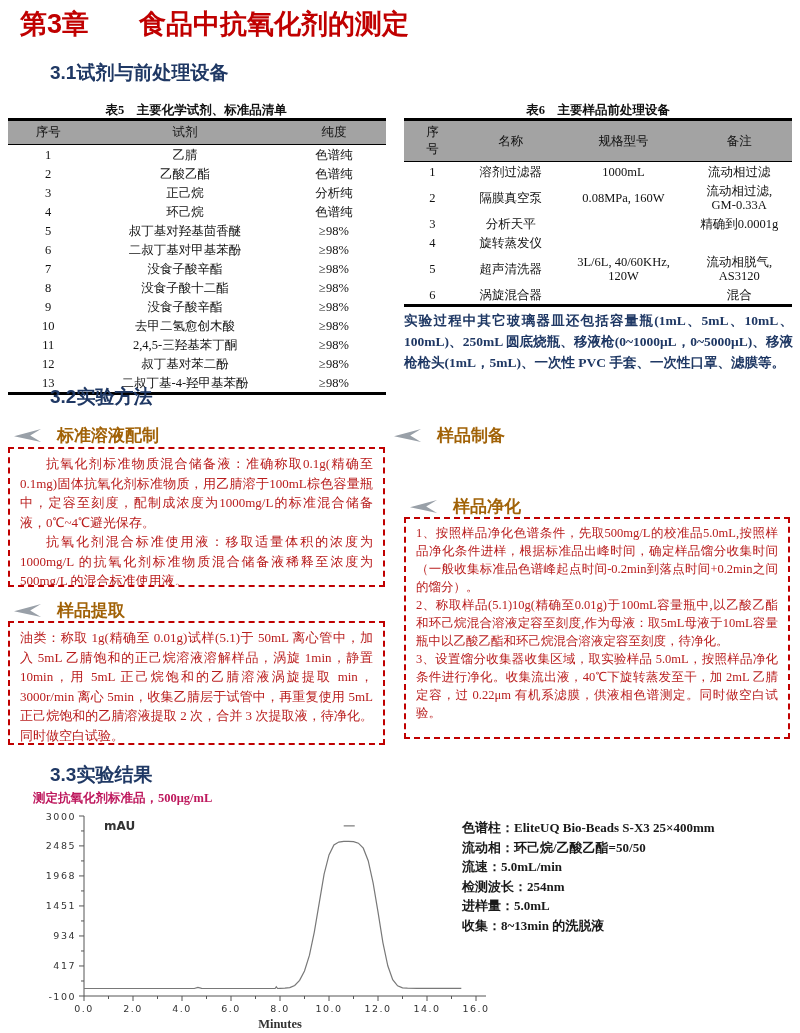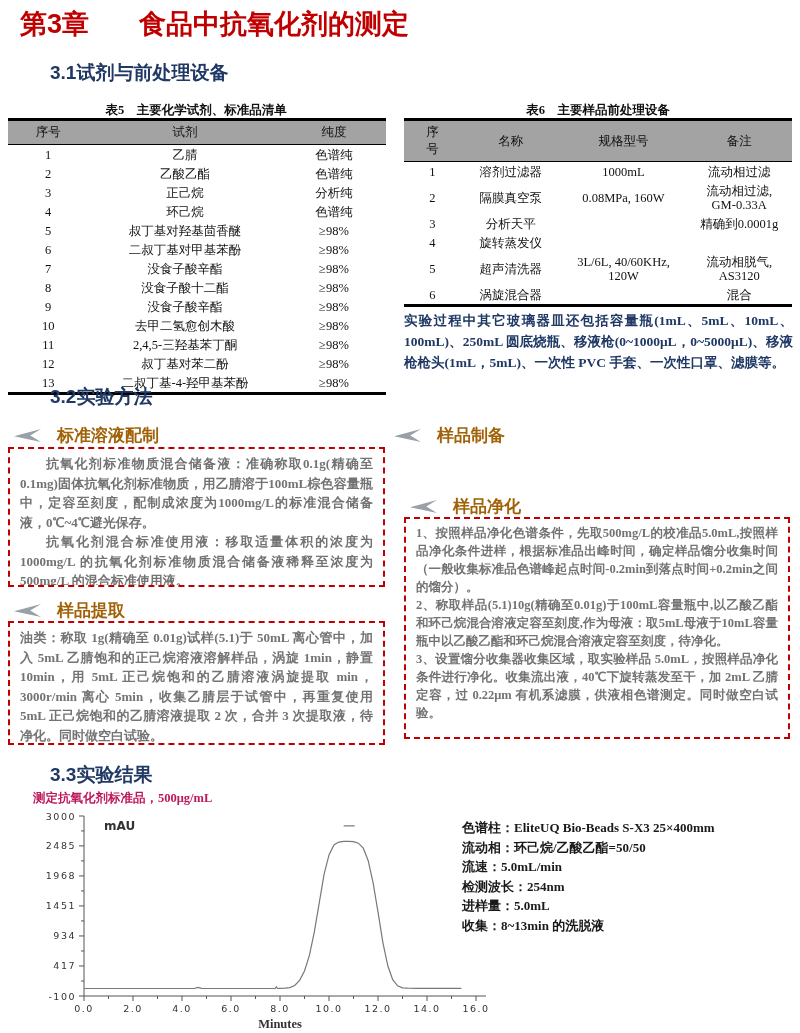--- a/index.html
+++ b/index.html
@@ -15,21 +15,21 @@
   table.dt th{background:#a3a3a3;border-top:3px solid #000;border-bottom:1.4px solid #000;
               font-family:"Liberation Sans",sans-serif;font-weight:normal;padding:3px 17px;}
   table.dt td{padding:2.5px 2px;white-space:pre-line;line-height:14px;}
   table.dt tr:last-child td{border-bottom:3px solid #000;}
   .t5 th:nth-child(1){width:18%}.t5 th:nth-child(2){width:56%}.t5 th:nth-child(3){width:26%}
   .t6 th:nth-child(1){width:11%}.t6 th:nth-child(2){width:26%}.t6 th:nth-child(3){width:35%}.t6 th:nth-child(4){width:28%}
   .subhead{display:flex;align-items:center;gap:16px;font-family:"Liberation Sans",sans-serif;
            font-weight:bold;font-size:17px;color:#a16207;}
   .arrow-icon{width:27px;height:13px;background:#99a0a8;
               clip-path:polygon(0 55%,100% 0,60% 50%,100% 100%);}
-  .redbox{border:2px dashed #C00000;box-sizing:border-box;color:#737373;font-weight:bold;
+  .redbox{border:2px dashed #C00000;box-sizing:border-box;color:#b91c1c;font-weight:normal;
           font-size:13px;line-height:19.5px;padding:5px 10px;text-align:justify;overflow:hidden;}
   .redbox p{margin:0;}
   .redbox p.indent{text-indent:2em;}
   .box-tight{font-size:12.5px;line-height:18px;}
   .note{color:#1F3864;font-weight:bold;font-size:13.5px;line-height:21px;text-align:justify;}
   .chartcap{color:#be185d;font-weight:bold;font-size:12.5px;}
   .conds{font-size:13px;line-height:19.5px;color:#1a1a1a;font-weight:bold;}
   .conds p{margin:0;}
   svg text{font-family:"DejaVu Sans",sans-serif;}
   .ax{stroke:#555;stroke-width:1;fill:none;}

